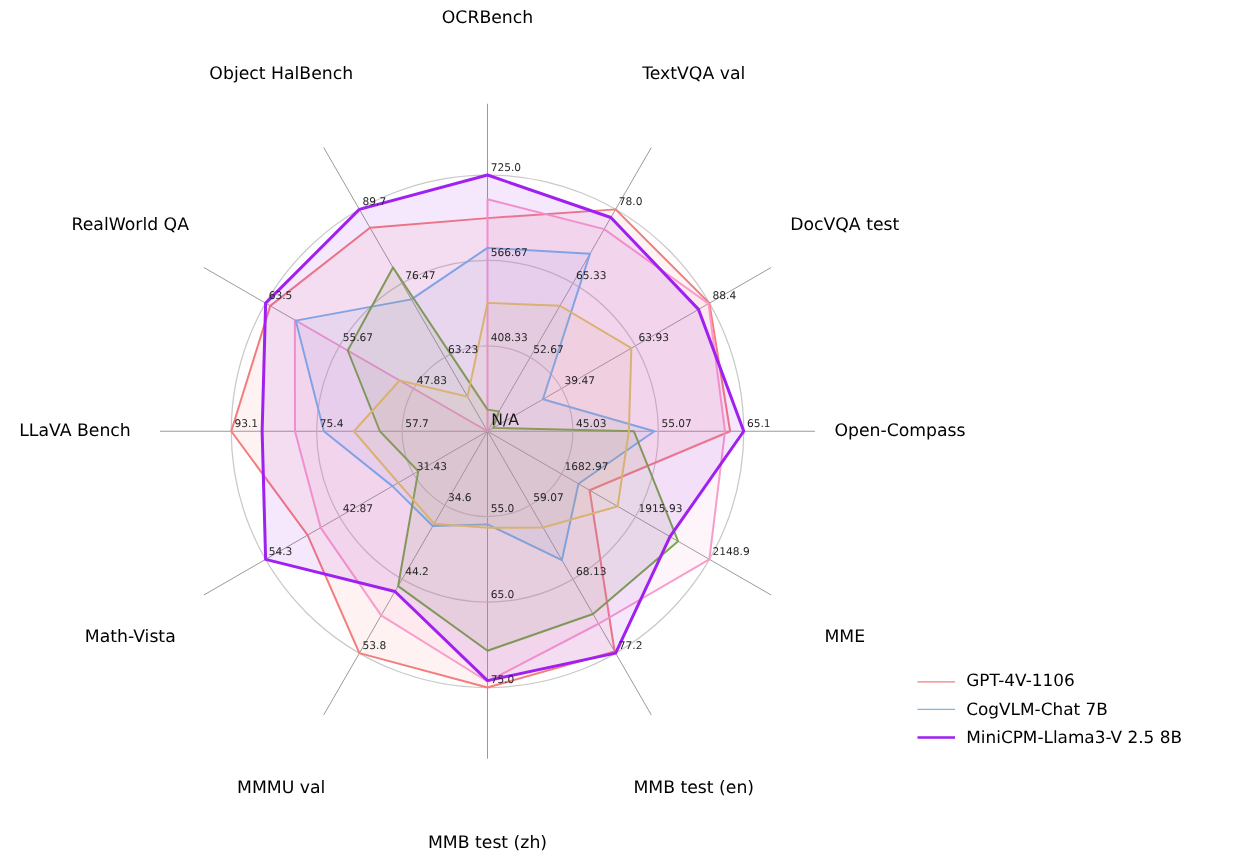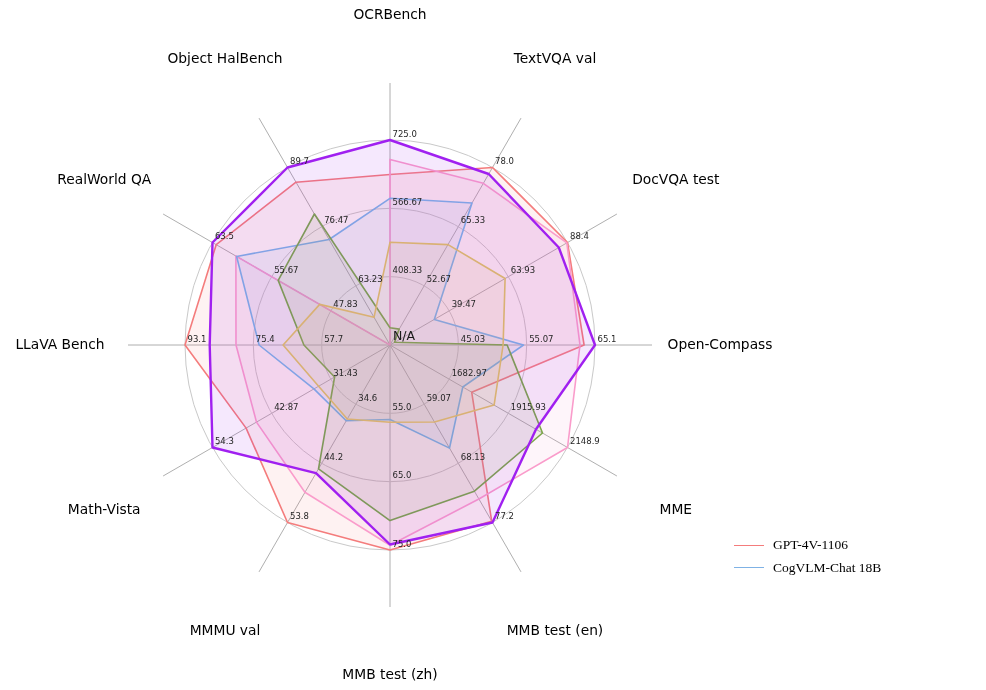--- a/index.html
+++ b/index.html
@@ -33,21 +33,20 @@
     width: 30px;
     height: 0;
     border-top: 1.5px solid #000;
     margin-right: 9px;
     flex: 0 0 auto;
   }
   .legend-label {
     font-size: 13.5px;
     color: #000000;
     white-space: nowrap;
-    font-family: Liberation Serif, serif;
   }
 </style>
 </head>
 <body>
 
 <div class="canvas">
 
   <svg id="radar-svg" width="986" height="690" viewBox="0 0 986 690">
     <g id="g-spokes">
         <line x1="390" y1="345" x2="390" y2="83" stroke="#9a9a9a" stroke-width="0.8"></line>
@@ -133,17 +132,21 @@
       </g>
   </svg>
 
   <div class="legend">
     <div class="legend-row">
       <span class="legend-swatch" style="border-top-color: rgb(244, 124, 124); border-top-width: 1.6px;"></span>
       <span class="legend-label">GPT-4V-1106</span>
     </div>
     <div class="legend-row">
       <span class="legend-swatch" style="border-top-color: rgb(127, 178, 229); border-top-width: 1.6px;"></span>
-      <span class="legend-label">CogVLM-Chat 18B</span>
+      <span class="legend-label">CogVLM-Chat 7B</span>
+    </div>
+    <div class="legend-row">
+      <span class="legend-swatch" style="border-top-color: rgb(160, 32, 240); border-top-width: 2.4px;"></span>
+      <span class="legend-label">MiniCPM-Llama3-V 2.5 8B</span>
     </div>
   </div>
 
 </div>
 
 </body></html>

